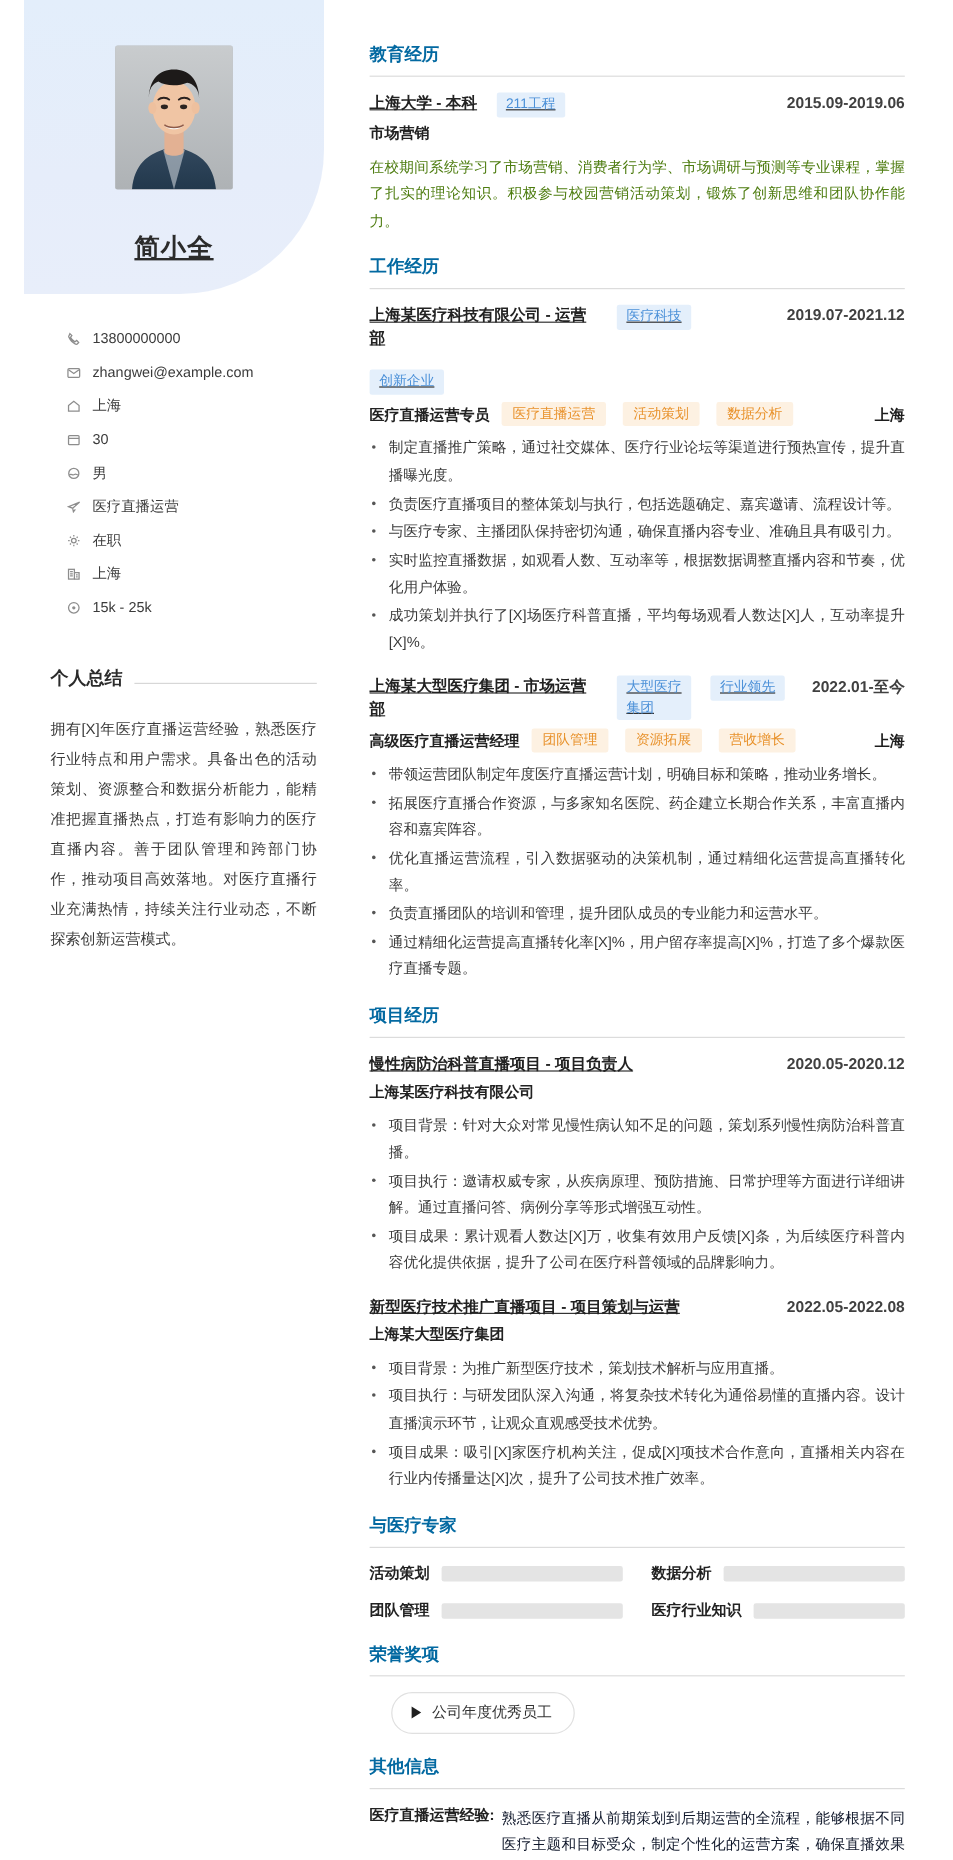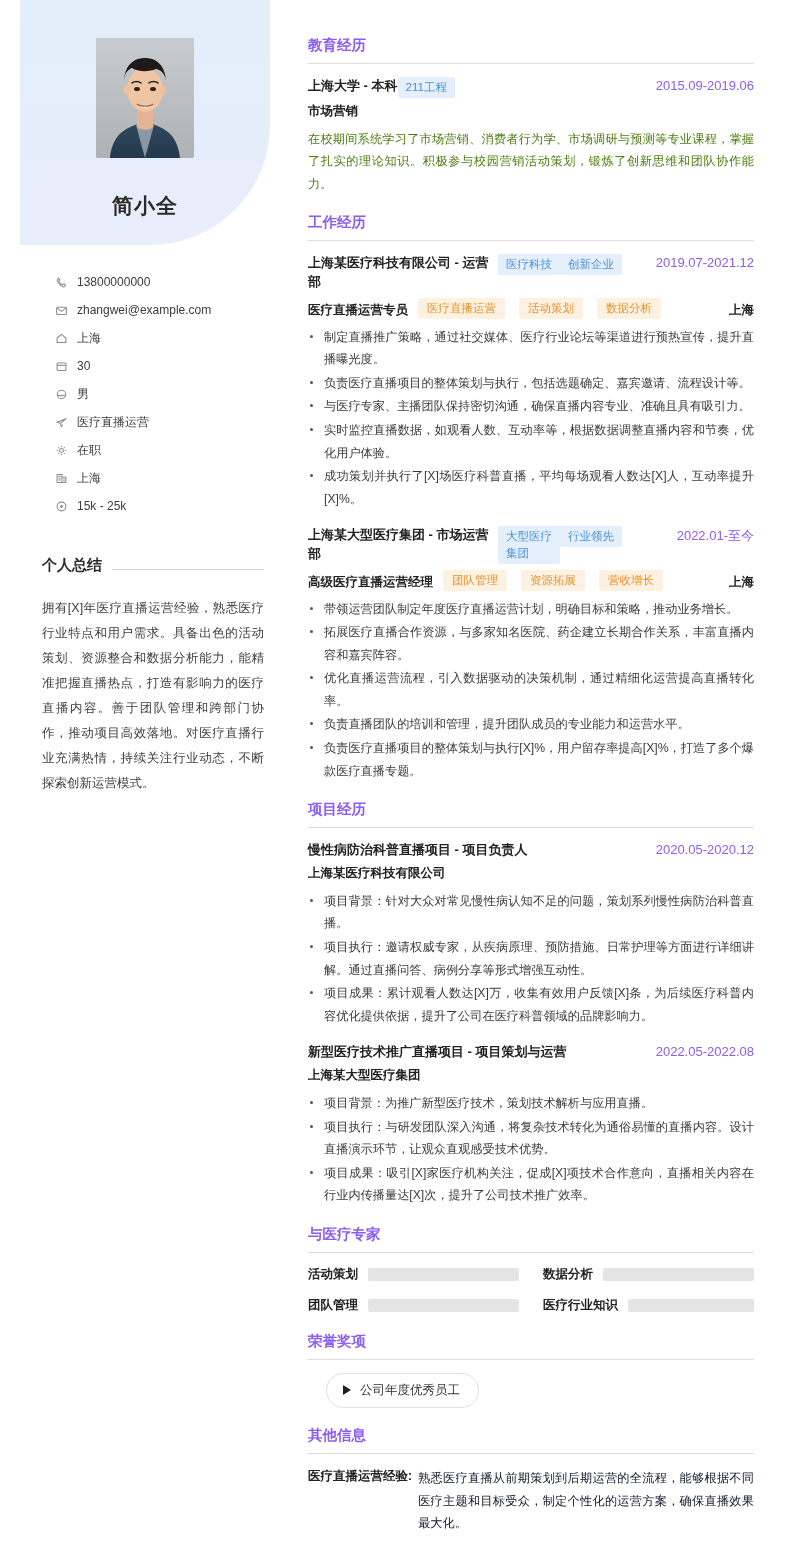--- a/index.html
+++ b/index.html
@@ -32,20 +32,21 @@
     overflow: hidden;
     background: #b9bcbf;
     position: relative;
   }
   .photo svg { display: block; width: 100%; height: 100%; }
   .person-name {
     position: absolute; left: 0; right: 0; top: 192px;
     text-align: center;
     font-size: 21px; font-weight: 700; color: #2b2b2b;
     letter-spacing: 1px;
+    text-decoration: underline;
   }
 
   .contact-list { margin-top: 268px; padding-left: 55px; }
   .contact-item {
     display: flex; align-items: center;
     height: 28px; margin-bottom: 0px;
     font-size: 12px; color: #3b3b3b;
   }
   .contact-item .ci-icon {
     width: 20px; flex: 0 0 20px;
@@ -66,43 +67,43 @@
     margin-top: 14px;
     font-size: 12.5px; line-height: 2.0; color: #3c3c3c;
     text-align: justify;
   }
 
   
   .main { flex: 1; padding: 36px 40px 30px 18px; }
   .section { margin-bottom: 4px; }
   .section + .section { margin-top: 18px; }
   .sec-title {
-    font-size: 14.5px; font-weight: 700; color: #8b5cf6;
+    font-size: 14.5px; font-weight: 700; color: #0369a1;
     padding-bottom: 8px;
     border-bottom: 1px solid #dcdcdc;
     margin-bottom: 13px;
   }
 
   .entry { margin-bottom: 16px; }
   .entry-row {
     display: flex; align-items: flex-start; gap: 8px;
     margin-bottom: 4px;
   }
   .entry-main {
     flex: 1;
-    display: flex; flex-wrap: wrap; align-items: flex-start; gap: 0;
+    display: flex; flex-wrap: wrap; align-items: flex-start; gap: 16px; text-decoration: underline;
   }
   .entry-title {
     font-size: 13px; font-weight: 700; color: #222222;
     line-height: 1.45;
     max-width: 190px;
   }
   .entry-title.wide { max-width: none; }
   .entry-date {
-    font-size: 13px; font-weight: 400; color: #8b5cf6;
+    font-size: 13px; font-weight: 700; color: #404040;
     white-space: nowrap; flex: 0 0 auto;
     padding-top: 1px;
   }
   .tag {
     display: inline-block;
     font-size: 11.5px; line-height: 1.45;
     padding: 2px 8px;
     border-radius: 2px;
     white-space: normal;
   }
@@ -363,21 +364,21 @@
             <span class="tag orange">资源拓展</span>
             <span class="tag orange">营收增长</span>
           </span>
           <span class="role-loc">上海</span>
         </div>
         <ul class="bullets">
           <li>带领运营团队制定年度医疗直播运营计划，明确目标和策略，推动业务增长。</li>
           <li>拓展医疗直播合作资源，与多家知名医院、药企建立长期合作关系，丰富直播内容和嘉宾阵容。</li>
           <li>优化直播运营流程，引入数据驱动的决策机制，通过精细化运营提高直播转化率。</li>
           <li>负责直播团队的培训和管理，提升团队成员的专业能力和运营水平。</li>
-          <li>负责医疗直播项目的整体策划与执行[X]%，用户留存率提高[X]%，打造了多个爆款医疗直播专题。</li>
+          <li>通过精细化运营提高直播转化率[X]%，用户留存率提高[X]%，打造了多个爆款医疗直播专题。</li>
         </ul>
       </div>
     </section>
 
     <section class="section">
       <div class="sec-title">项目经历</div>
 
       <div class="entry">
         <div class="entry-row">
           <div class="entry-main">

